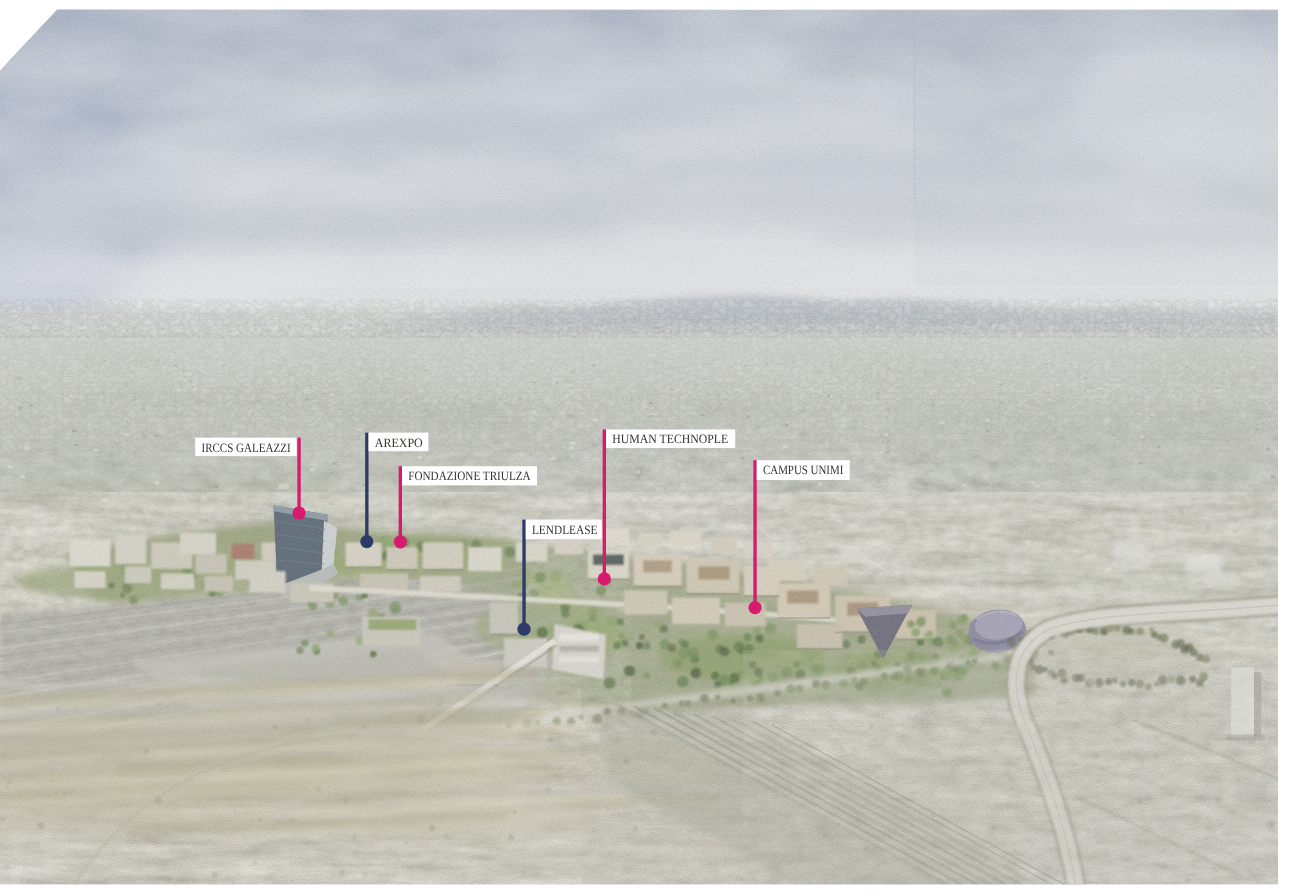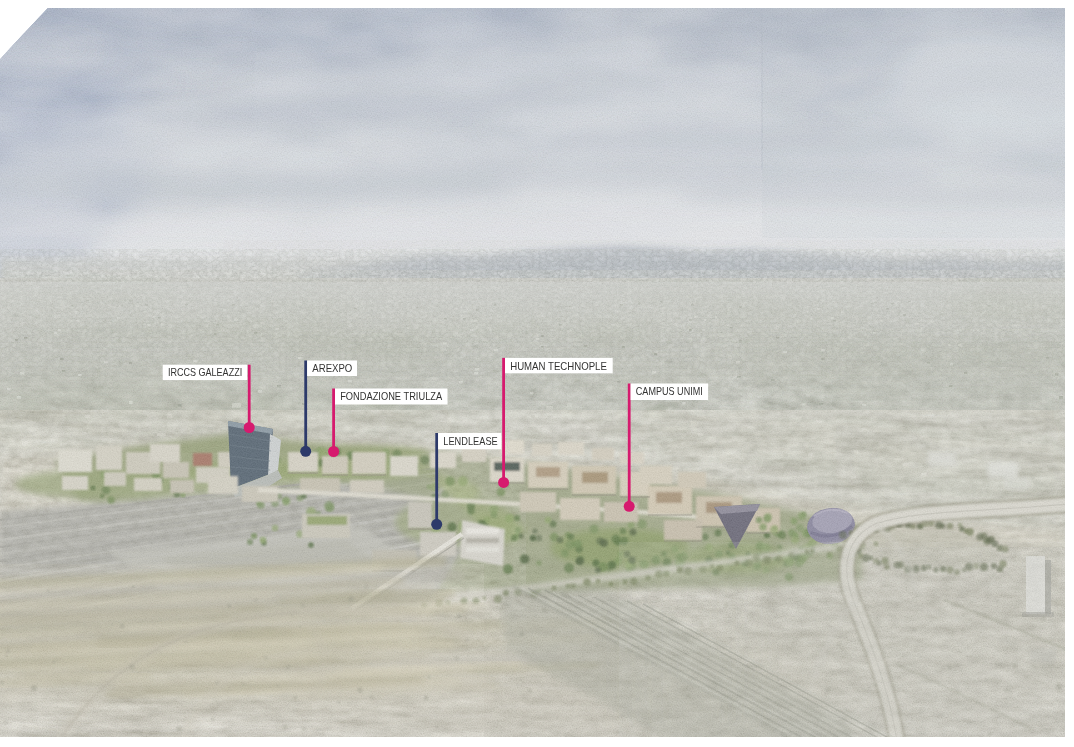--- a/index.html
+++ b/index.html
@@ -1,16 +1,16 @@
 <!DOCTYPE html>
 <html><head>
 <meta charset="utf-8">
 <style>
   html,body{margin:0;padding:0;background:#ffffff;}
-  #stage{position:relative;width:1074px;height:747px;overflow:hidden;font-family:Liberation Sans, sans-serif;}
+  #stage{position:relative;width:1074px;height:747px;overflow:hidden;font-family:Liberation Serif, serif;}
   svg{display:block;}
 </style>
 </head>
 <body>
 <div id="stage">
 <svg width="1074" height="747" viewBox="0 0 1074 747">
 <defs>
   <clipPath id="photo">
           <polygon points="0,59 48,8 1065,8 1065,737 0,737"></polygon>
         </clipPath>

